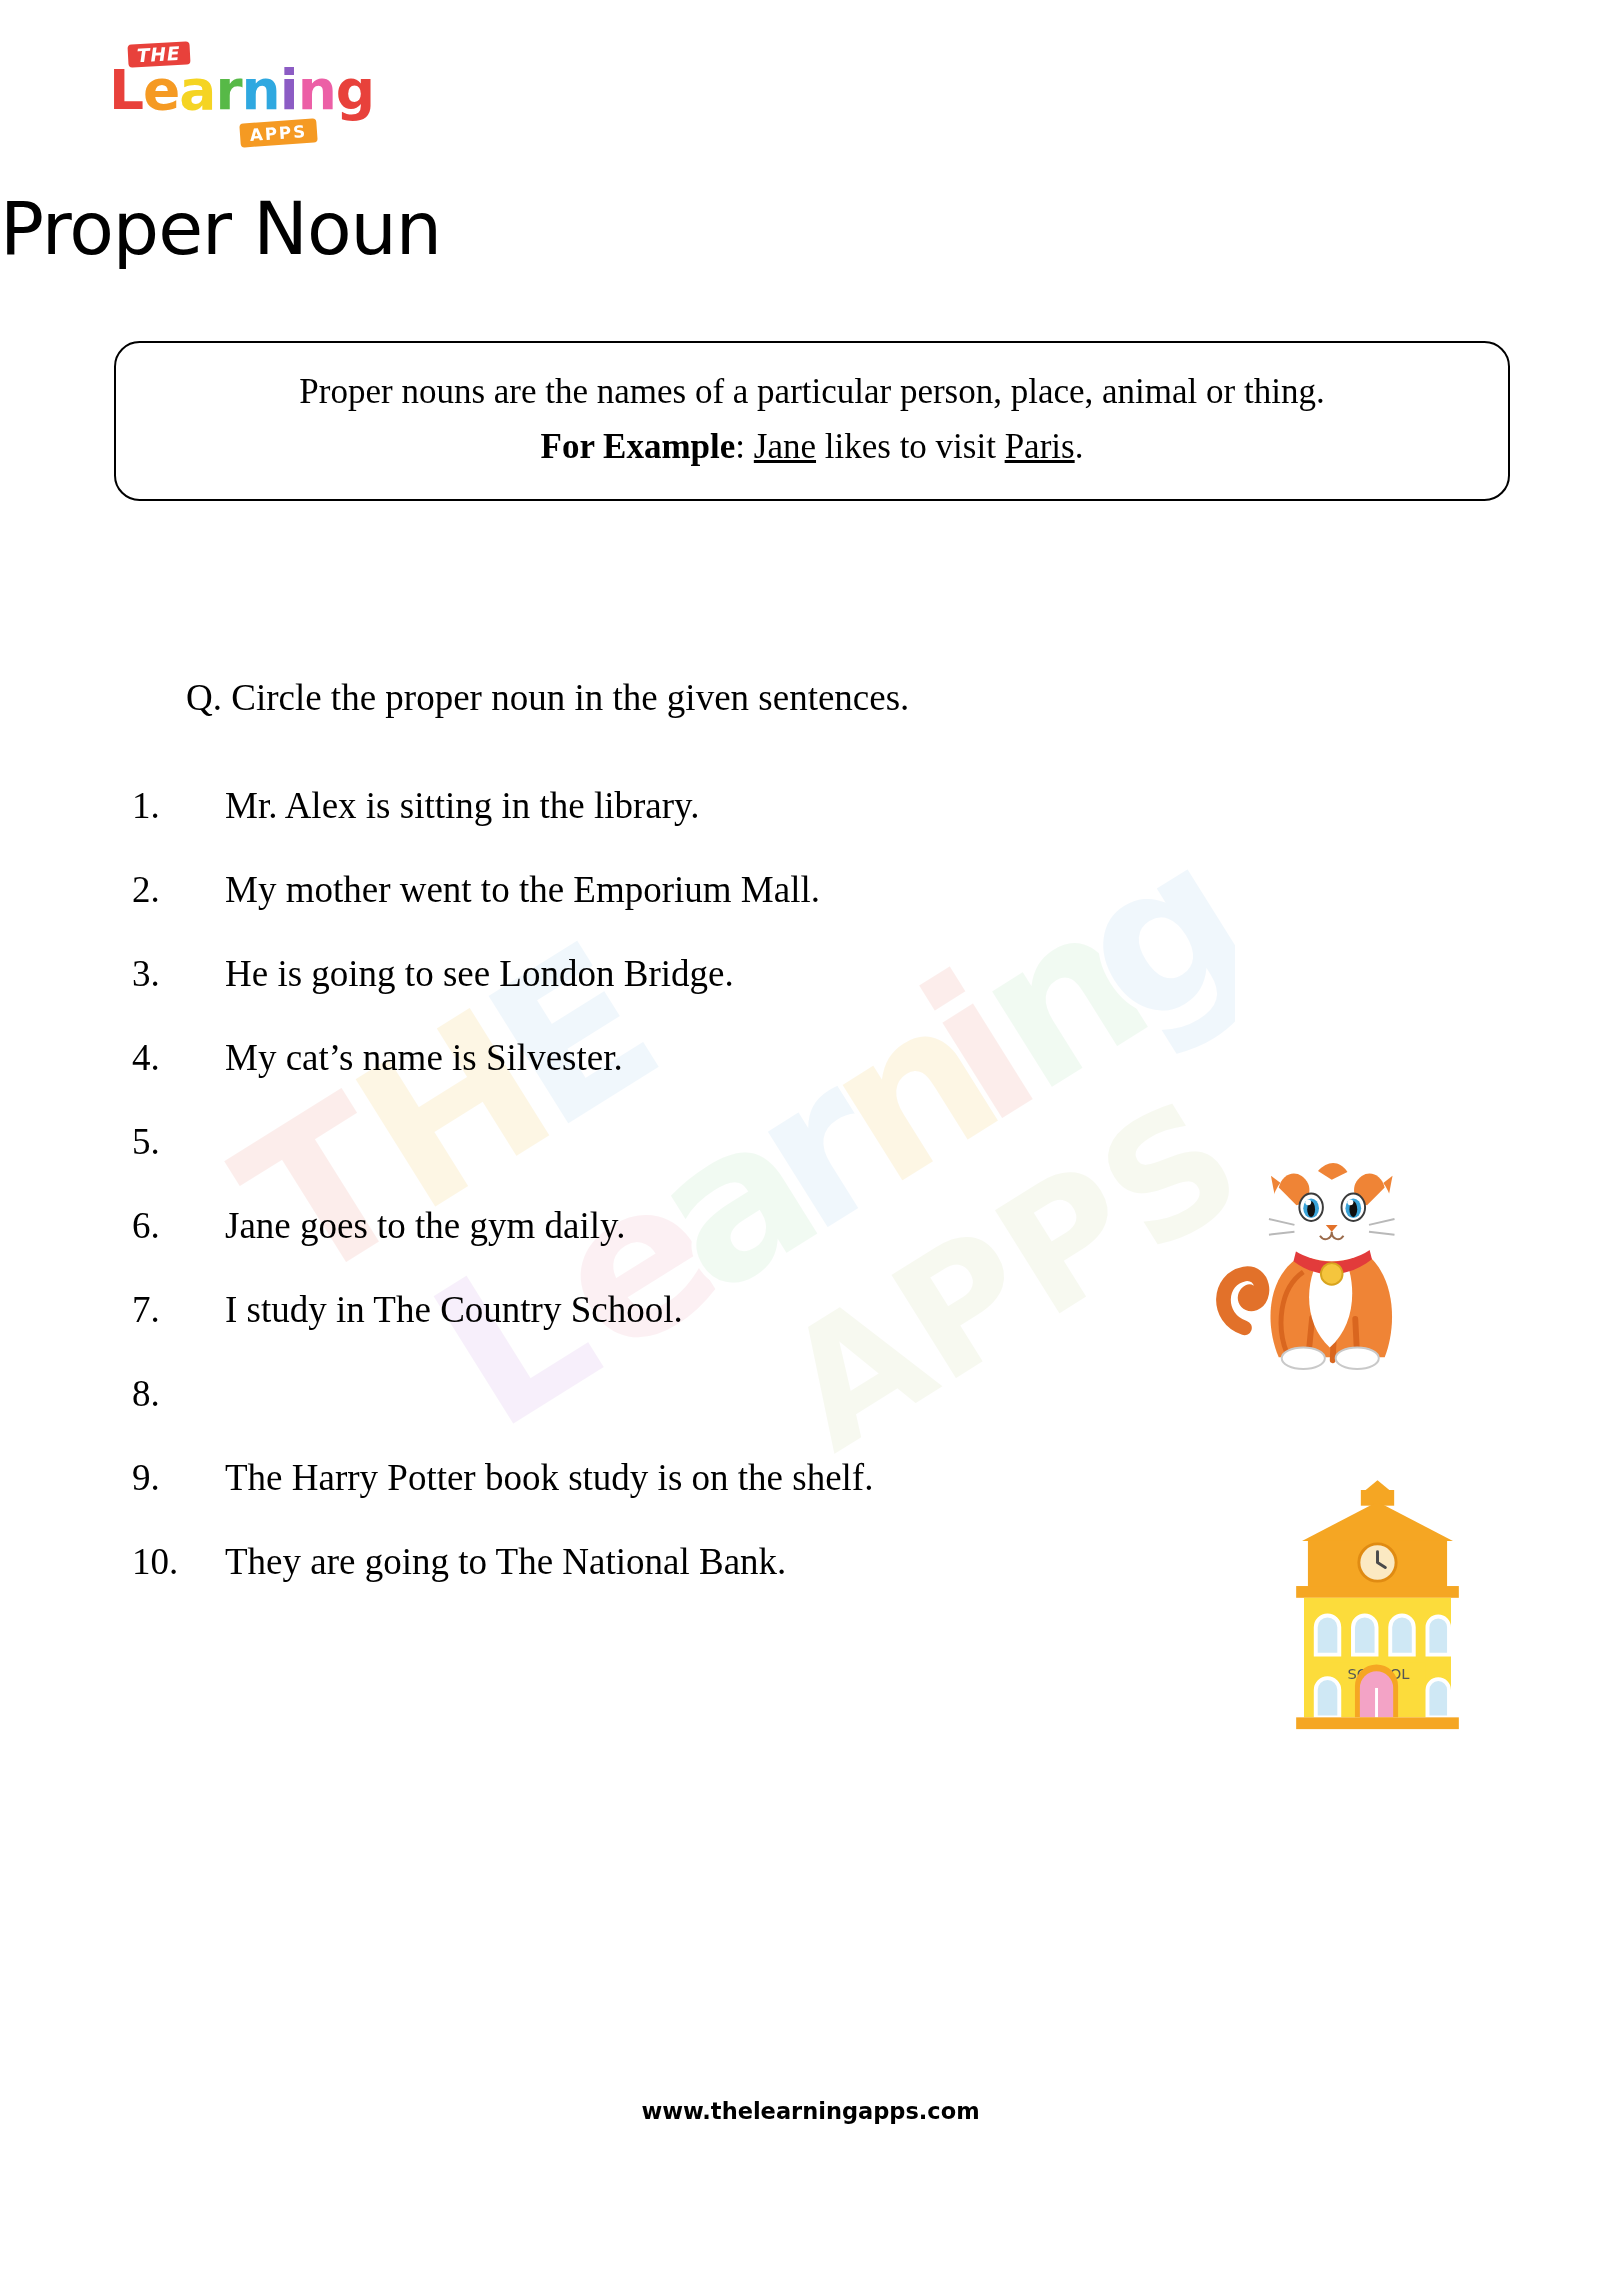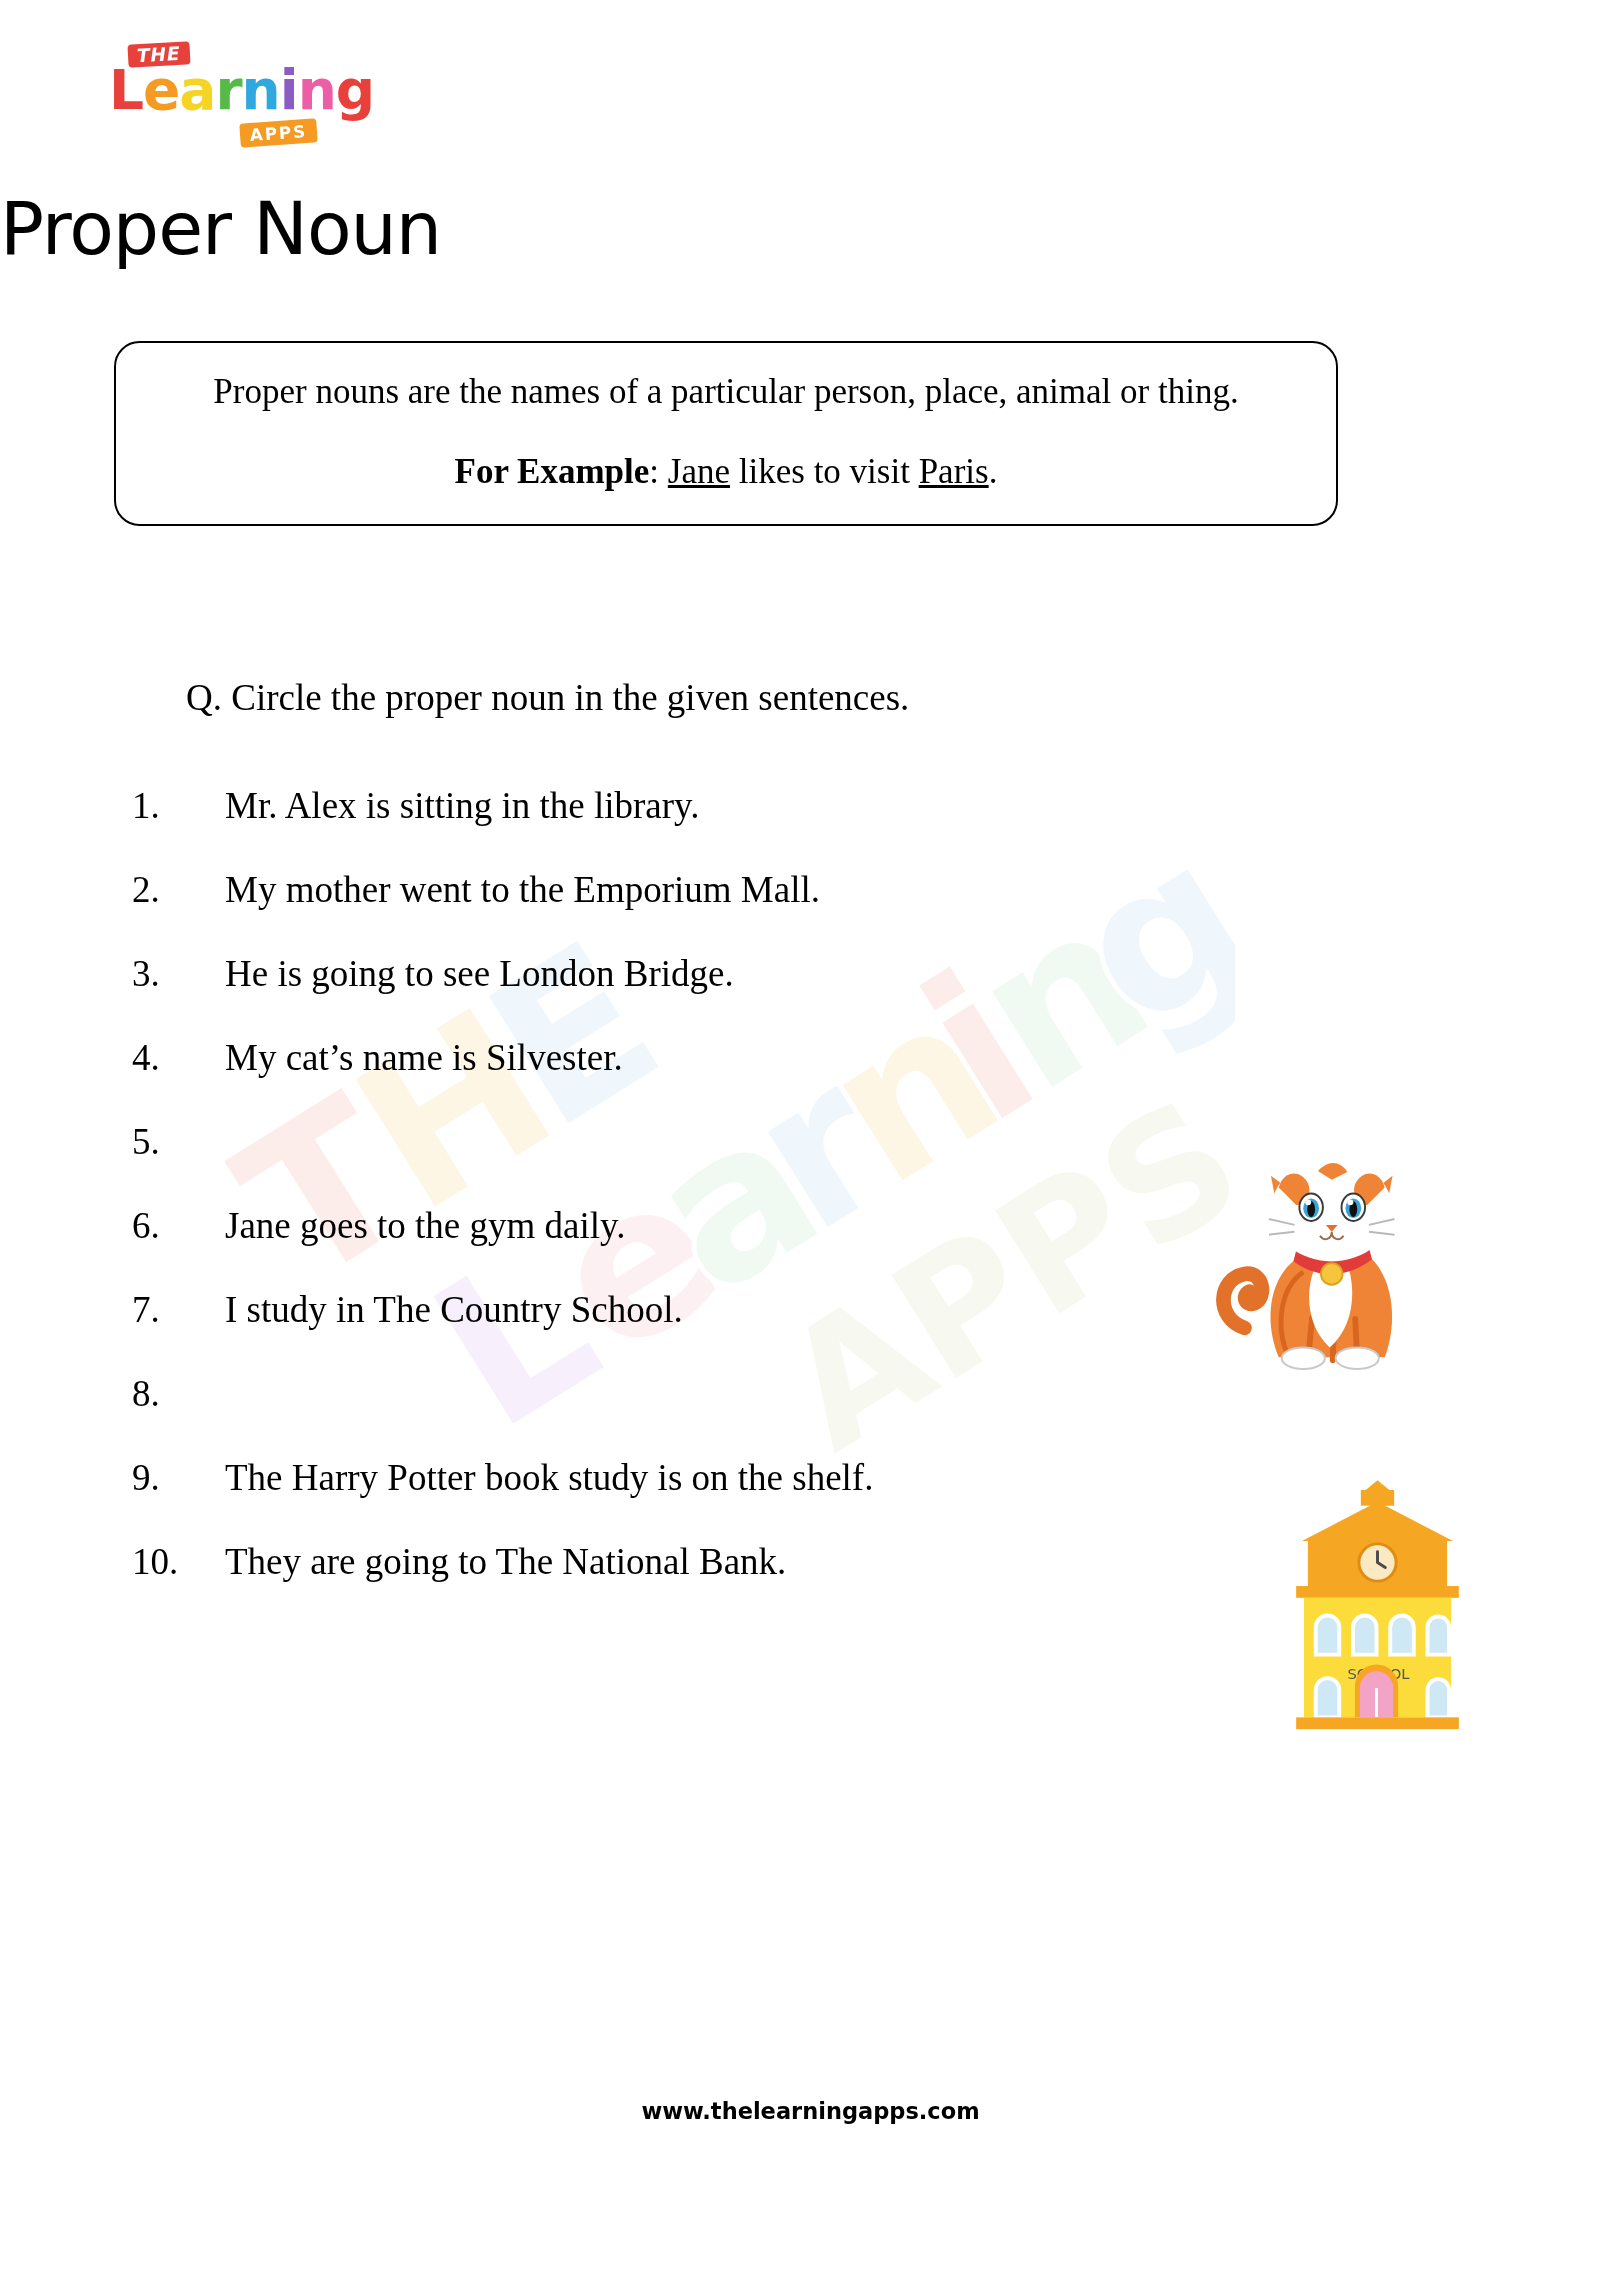--- a/index.html
+++ b/index.html
@@ -80,31 +80,31 @@
     font-weight: normal;
     font-size: 73px;
     letter-spacing: -1px;
   }
 
   
   .defbox {
     position: absolute;
     left: 114px;
     top: 341px;
-    width: 1224px;
+    width: 1396px;
     box-sizing: border-box;
     border: 2.9px solid #000000;
     border-radius: 25.5px;
     padding: 25.5px 39px 29px 39px;
     text-align: center;
     font-size: 35px;
     line-height: 1.32;
   }
   .defbox .example {
-    margin-top: 34px;
+    margin-top: 9px;
   }
   .defbox .example b { font-weight: bold; }
   .u { text-decoration: underline; }
 
   
   .question {
     position: absolute;
     left: 186px;
     top: 676px;
     font-size: 37px;

